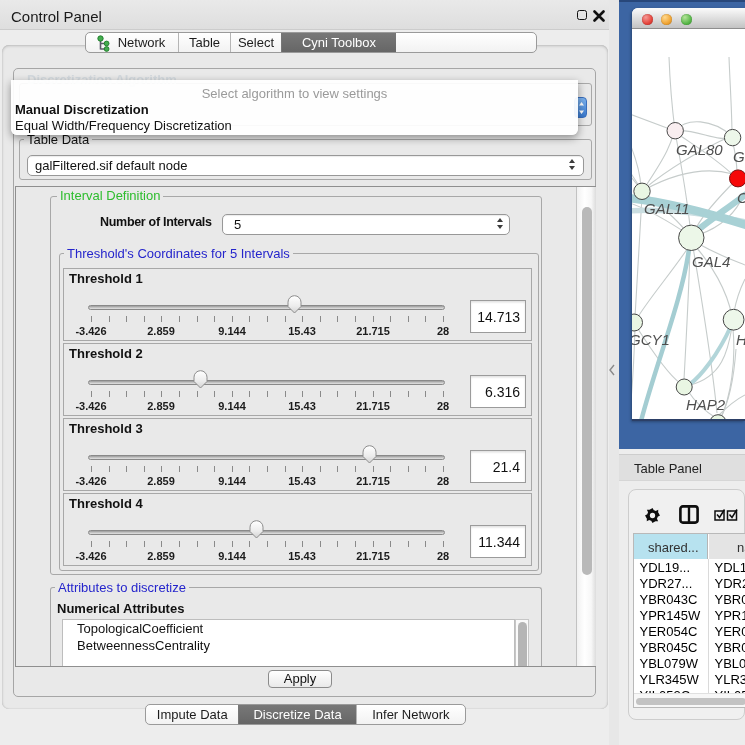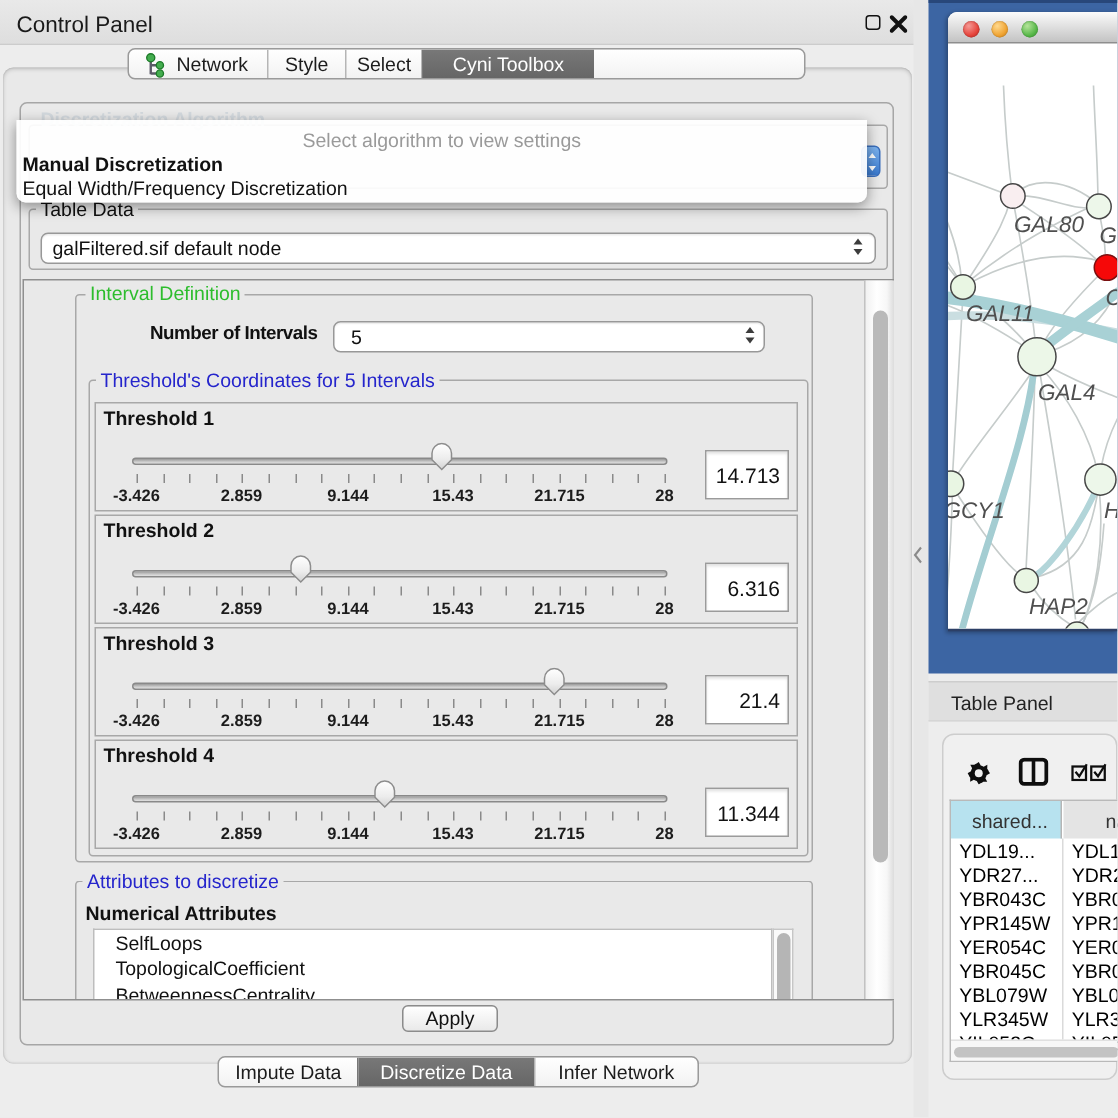--- a/index.html
+++ b/index.html
@@ -271,21 +271,20 @@
 <div class="tick" style="left:372.6px;top:541px"></div>
 <div class="tick" style="left:390.2px;top:541px"></div>
 <div class="tick" style="left:407.8px;top:541px"></div>
 <div class="tick" style="left:425.4px;top:541px"></div>
 <div class="tick" style="left:443.0px;top:541px"></div>
 
 <div class="group" id="gAttr"></div>
 <div class="gtitle" style="left:55px;top:581px;color:#2525cc">Attributes to discretize</div>
 <div class="btxt" style="left:57px;top:601px">Numerical Attributes</div>
 <div id="nlist">
-      <div>SelfLoops</div>
       <div>TopologicalCoefficient</div>
       <div>BetweennessCentrality</div>
     </div>
 <div id="lsb">
       <div class="th"></div>
     </div>
 <div id="vsb">
       <div class="th"></div>
     </div>
 
@@ -298,21 +297,21 @@
 
 <div class="tabstrip" id="tabsTop">
 <div class="seg" style="width:92px;position:relative"><svg style="position:absolute;left:11px;top:2px" width="14" height="17" viewBox="0 0 14 17">
           <g stroke="#5b5b68" stroke-width="1.6" fill="none">
             <path d="M3.5,5 L3.5,14.5 M3.5,8.5 L9,8.5 M3.5,14 L9,14"></path>
           </g>
           <circle cx="3.5" cy="3.5" r="2.7" fill="#44ad4f" stroke="#1d7b29" stroke-width="0.9"></circle>
           <circle cx="9.6" cy="8.5" r="2.4" fill="#44ad4f" stroke="#1d7b29" stroke-width="0.9"></circle>
           <circle cx="9.6" cy="14" r="2.4" fill="#44ad4f" stroke="#1d7b29" stroke-width="0.9"></circle>
         </svg><span style="margin-left:19px">Network</span></div>
-<div class="seg" style="width:52px">Style</div>
+<div class="seg" style="width:52px">Table</div>
 <div class="seg" style="width:51px">Select</div>
 <div class="seg sel" style="width:115px">Cyni Toolbox</div>
 </div>
 
 <div id="popup">
 <div class="r1">Select algorithm to view settings</div>
 <div class="r2">Manual Discretization</div>
 <div class="r3">Equal Width/Frequency Discretization</div>
 </div>
 

